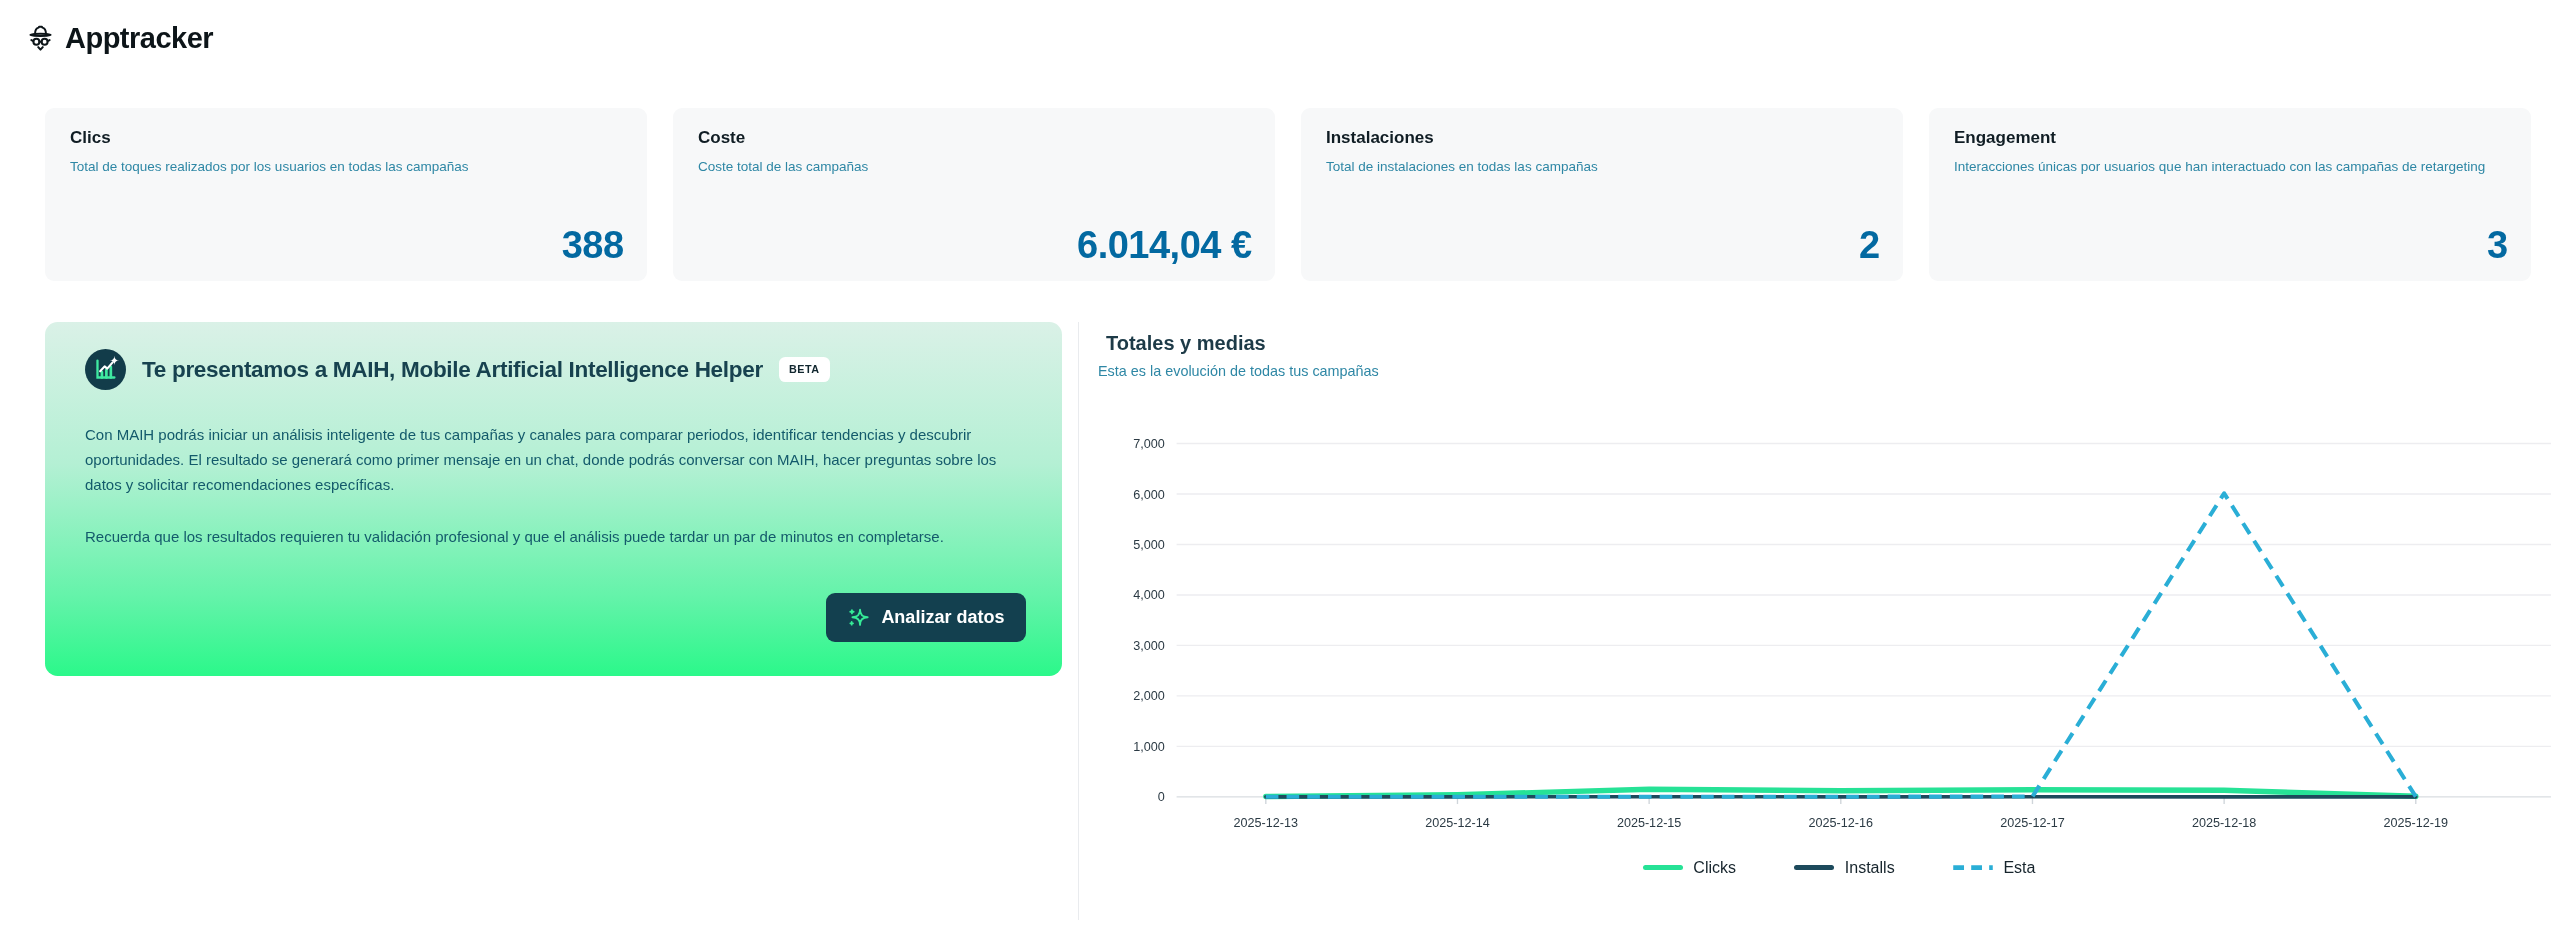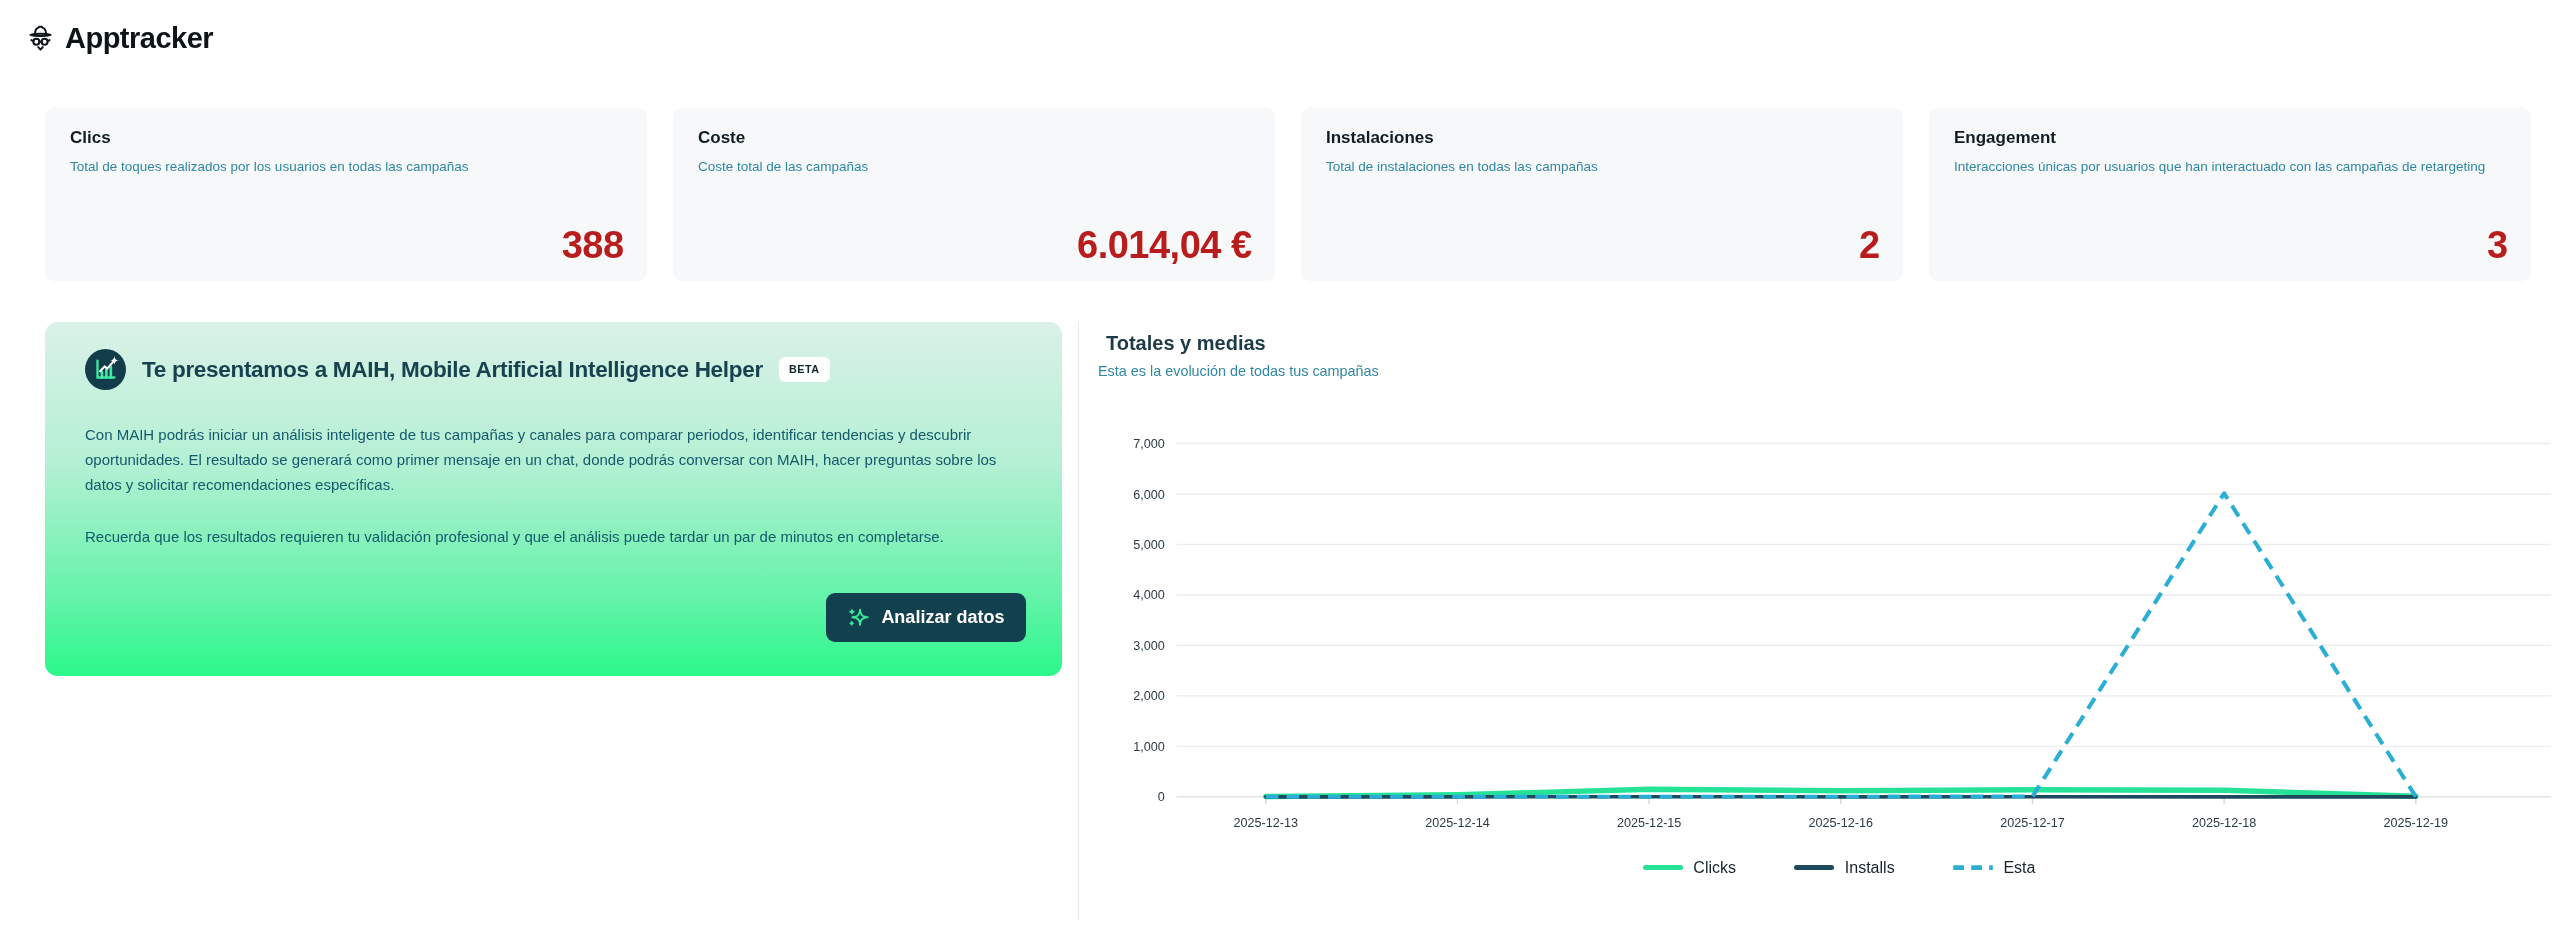--- a/index.html
+++ b/index.html
@@ -10,21 +10,21 @@
   
   .app-header{position:absolute;left:25px;top:21.6px;display:flex;align-items:center;gap:9px;text-align:right;}
   .app-title{font-size:29px;font-weight:800;letter-spacing:-0.5px;color:#0d1519;margin:0;}
 
   
   .stats-row{position:absolute;left:45px;top:108px;width:2486px;display:flex;gap:26px;}
   .stat-card{position:relative;flex:1 1 0;height:173px;background:#f7f8f9;border-radius:9px;
              padding:20px 25px;box-sizing:border-box;}
   .stat-title{font-size:17px;font-weight:700;color:#101d24;margin:0;}
   .stat-desc{font-size:13.5px;line-height:20px;color:#2e87a5;margin:9px 0 0 0;max-width:577px;}
-  .stat-value{position:absolute;right:23.4px;bottom:14.4px;font-size:38px;font-weight:800;color:#b91c1c;letter-spacing:-0.5px;}
+  .stat-value{position:absolute;right:23.4px;bottom:14.4px;font-size:38px;font-weight:800;color:#0369a1;letter-spacing:-0.5px;}
 
   
   .maih-card{position:absolute;left:45px;top:322px;width:1017px;height:354px;box-sizing:border-box;
              border-radius:12.6px;padding:27px 40px;
              background:linear-gradient(180deg,#daf1e7 0%,#b4f0d4 40%,#63f3a9 78%,#2bf88a 100%);}
   .maih-head{display:flex;align-items:center;gap:16px;}
   .maih-title{font-size:22.5px;font-weight:800;color:#17424f;margin:0;letter-spacing:-0.3px;}
   .beta-badge{background:#ffffff;color:#10262e;font-size:10.8px;font-weight:800;letter-spacing:0.5px;
               padding:7px 10px;border-radius:6.3px;line-height:1;}
   .maih-card p{font-size:15px;line-height:25px;color:#135a6b;margin:0;max-width:942px;}

